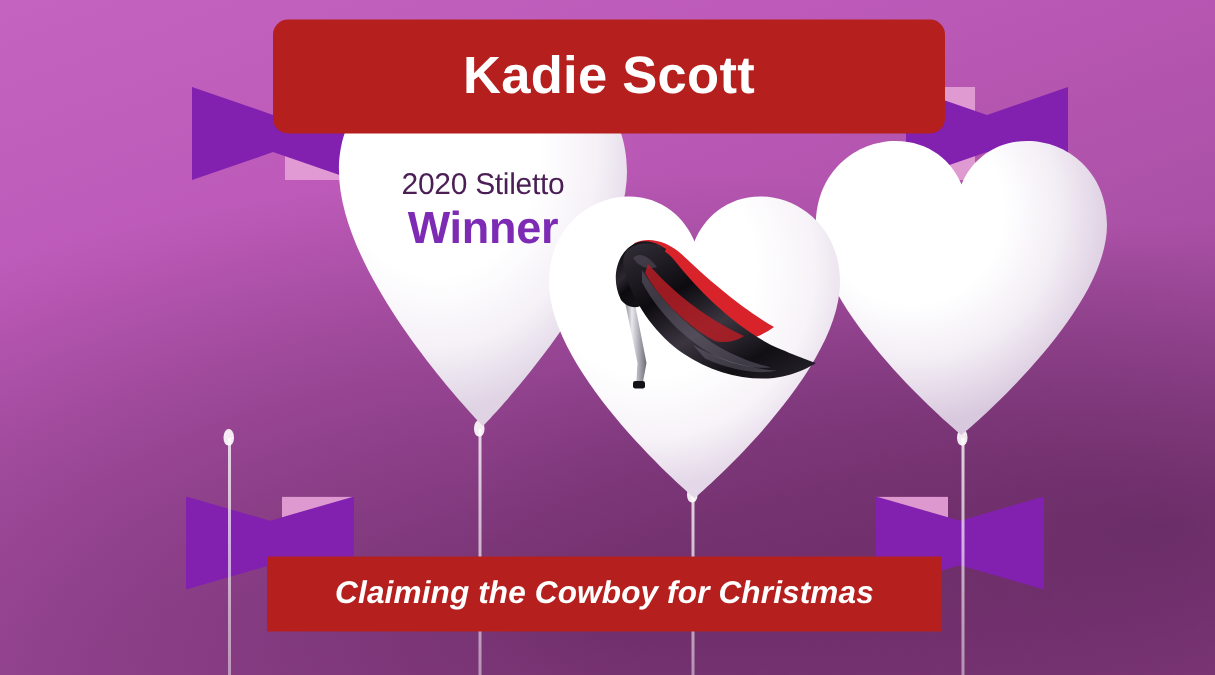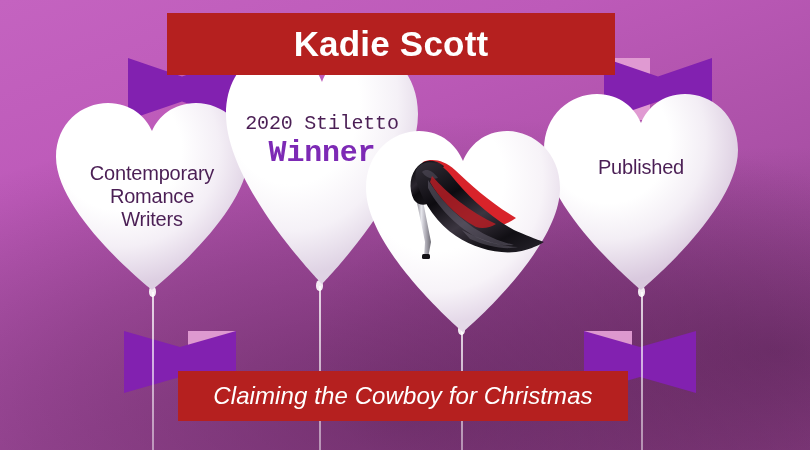--- a/index.html
+++ b/index.html
@@ -66,28 +66,28 @@
     font-weight:bold;
   }
 
   
   .banner{
     position:absolute;
     background:#b5201f;
     display:flex;align-items:center;justify-content:center;
     color:#fff;
   }
-  #banner-top{left:167px;top:13px;width:448px;height:62px;}
+  #banner-top{left:182px;top:13px;width:448px;height:76px;border-radius:10px;}
   #banner-top .txt{
     font-size:35px;font-weight:bold;letter-spacing:.2px;
     font-family:"Liberation Sans",sans-serif;
   }
   #banner-bottom{left:178px;top:371px;width:450px;height:50px;}
   #banner-bottom .txt{
-    font-size:24px;font-weight:normal;font-style:italic;letter-spacing:.1px;
+    font-size:21px;font-weight:bold;font-style:italic;letter-spacing:.1px;
     font-family:"Liberation Sans",sans-serif;
   }
 
   
   #stiletto{position:absolute;left:394px;top:148px;width:160px;height:130px;}
 </style>
 </head>
 <body>
 
 <div id="poster">
@@ -121,71 +121,53 @@
 
   <div class="string" style="left:319px;top:286px;height:164px;"></div>
   <div class="knot" style="left:316px;top:280px;"></div>
 
   <div class="string" style="left:461px;top:330px;height:120px;"></div>
   <div class="knot" style="left:458px;top:324px;"></div>
 
   <div class="string" style="left:641px;top:292px;height:158px;"></div>
   <div class="knot" style="left:638px;top:286px;"></div>
 
-  <div class="heart" style="left:52px;top:100px;width:200px;height:192px;">
-    <svg class="hsvg" width="200" height="192" viewBox="0 0 200 192">
-      <defs>
-        <radialGradient id="hg1" cx="33%" cy="25%" r="72%">
-          <stop offset="0%" stop-color="#ffffff"></stop>
-          <stop offset="45%" stop-color="#ffffff"></stop>
-          <stop offset="72%" stop-color="#f4eff6"></stop>
-          <stop offset="100%" stop-color="#ddcfe2"></stop>
-        </radialGradient>
-      </defs>
-      <path d="M100,190 C100,190 4,114 4,57 C4,23 30,3 56,3 C79,3 94,17 100,31 C106,17 121,3 144,3 C170,3 196,23 196,57 C196,114 100,190 100,190 Z" fill="url(#hg1)"></path>
-    </svg>
-    <div class="heart-label" style="top:62px;font-size:20px;">
-      <span>Contemporary</span><br>
-      <span>Romance</span><br>
-      <span>Writers</span>
-    </div>
-  </div>
 
   <div class="heart" style="left:222px;top:44px;width:200px;height:242px;">
     <svg class="hsvg" width="200" height="242" viewBox="0 0 200 242">
       <defs>
         <radialGradient id="hg2" cx="34%" cy="22%" r="74%">
           <stop offset="0%" stop-color="#ffffff"></stop>
           <stop offset="48%" stop-color="#ffffff"></stop>
           <stop offset="75%" stop-color="#f5f1f7"></stop>
           <stop offset="100%" stop-color="#dfd3e4"></stop>
         </radialGradient>
       </defs>
       <path d="M100,240 C100,240 4,142 4,70 C4,30 30,6 57,6 C80,6 94,22 100,38 C106,22 120,6 143,6 C170,6 196,30 196,70 C196,142 100,240 100,240 Z" fill="url(#hg2)"></path>
     </svg>
-    <div class="heart-label" style="top:68px;font-size:20px;font-family:Liberation Mono, monospace;">
+    <div class="heart-label" style="top:68px;font-size:20px;">
       <span>2020 Stiletto</span><br>
       <span class="bigword" style="font-size:30px;margin-top:1px;">Winner</span>
     </div>
   </div>
 
   <div class="heart" style="left:540px;top:90px;width:202px;height:202px;">
     <svg class="hsvg" width="202" height="202" viewBox="0 0 202 202">
       <defs>
         <radialGradient id="hg4" cx="33%" cy="24%" r="72%">
           <stop offset="0%" stop-color="#ffffff"></stop>
           <stop offset="44%" stop-color="#ffffff"></stop>
           <stop offset="70%" stop-color="#f3eef5"></stop>
           <stop offset="100%" stop-color="#d9c9de"></stop>
         </radialGradient>
       </defs>
       <path d="M101,200 C101,200 4,120 4,60 C4,24 31,4 57,4 C80,4 95,18 101,33 C107,18 122,4 145,4 C171,4 198,24 198,60 C198,120 101,200 101,200 Z" fill="url(#hg4)"></path>
     </svg>
     <div class="heart-label" style="top:66px;font-size:20px;">
-      <span>Published</span><br>
+      <br>
     </div>
   </div>
 
   <div class="heart" style="left:362px;top:128px;width:202px;height:206px;">
     <svg class="hsvg" width="202" height="206" viewBox="0 0 202 206">
       <defs>
         <radialGradient id="hg3" cx="35%" cy="24%" r="72%">
           <stop offset="0%" stop-color="#ffffff"></stop>
           <stop offset="50%" stop-color="#ffffff"></stop>
           <stop offset="78%" stop-color="#f7f3f8"></stop>

